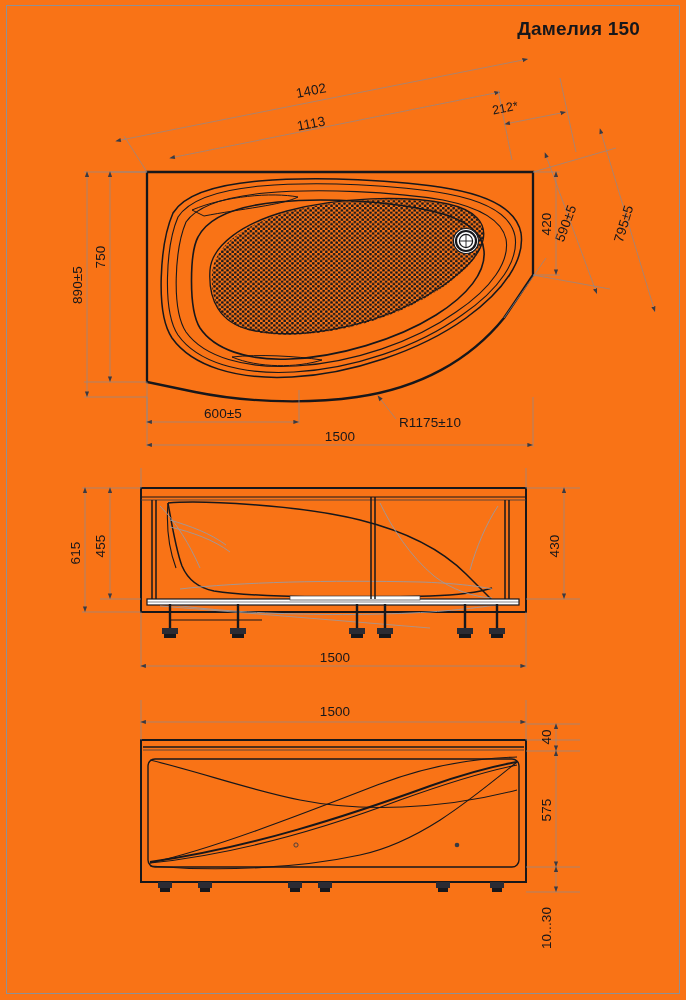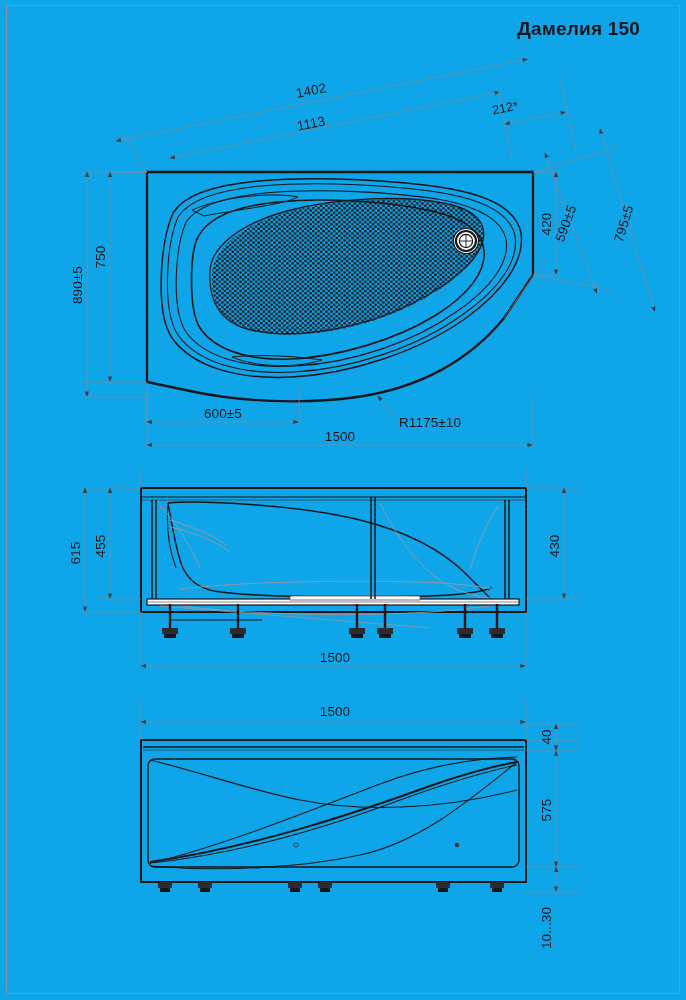--- a/index.html
+++ b/index.html
@@ -3,21 +3,21 @@
 <meta charset="utf-8">
 <style>
   html,body{margin:0;padding:0;background:#ffffff;}
   body{
     font-family:"Liberation Sans","DejaVu Sans",sans-serif;
     -webkit-font-smoothing:antialiased;
   }
   #page{
     position:relative;
     width:686px;height:1000px;
-    background:#0ea5e9;
+    background:#f97316;
     box-sizing:border-box;
     overflow:hidden;
   }
   #frame{
     position:absolute;left:6px;top:5px;
     width:674px;height:989px;
     border:1px solid #8f9094;
     box-sizing:border-box;
     pointer-events:none;
   }

